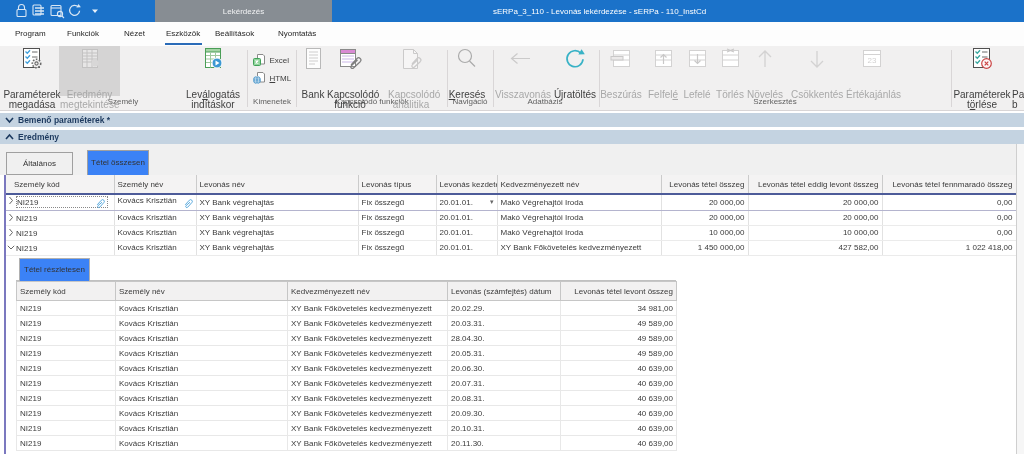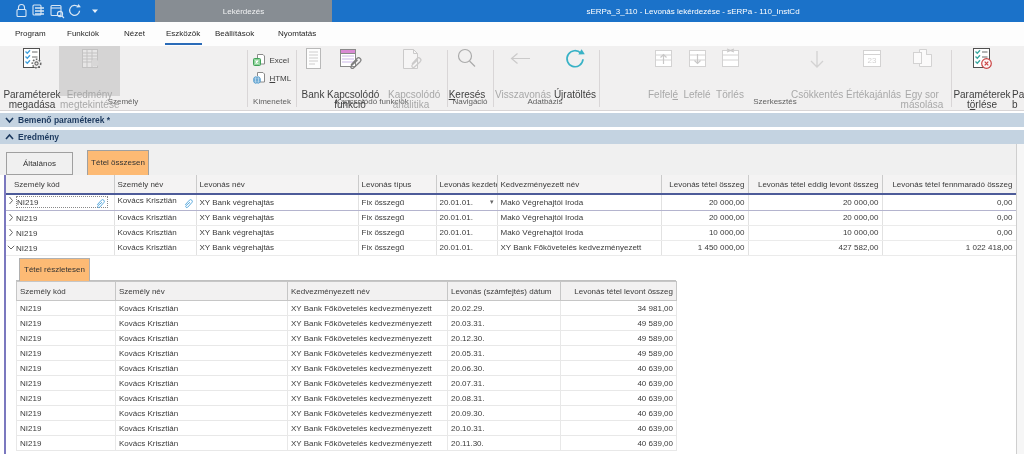--- a/index.html
+++ b/index.html
@@ -1,40 +1,40 @@
 <!DOCTYPE html>
 <html><head><meta charset="utf-8">
 <style>
 *{margin:0;padding:0;box-sizing:border-box}
 html,body{width:1024px;height:454px;overflow:hidden}
 body{font-family:"Liberation Sans",sans-serif;position:relative;background:#fff;font-size:8px;color:#404040}
 .abs{position:absolute}
 
 #titlebar{left:0;top:0;width:1024px;height:22px;background:#1b72c9}
 #doctab{left:155px;top:0;width:177px;height:22px;background:#878d93;color:#f2f3f4;text-align:center;line-height:23px;font-size:8px}
-#apptitle{left:493px;top:0;width:400px;height:22px;color:#fff;text-align:center;line-height:23px;font-size:8px}
+#apptitle{left:493px;top:0;width:400px;height:22px;color:#fff;line-height:23px;font-size:8px}
 
 #menubar{left:0;top:22px;width:1024px;height:24px;background:#fdfdfd}
 .mi{position:absolute;top:7px;font-size:8px;color:#262626}
 
 #ribbon{left:0;top:46px;width:1024px;height:65px;background:#f1f0f0;border-bottom:1px solid #d8d5d6}
 .rsep{position:absolute;top:4px;height:57px;width:1px;background:#d9d6d7}
 .rlab{position:absolute;top:51px;height:10px;font-size:8px;color:#5f5f5f;text-align:center}
 .rbtn{position:absolute;top:0;height:51px;text-align:center}
 .rbtn .cap{position:absolute;top:44px;width:100%;font-size:10px;line-height:10px;color:#3f3f3f}
 .rbtn.dis .cap{color:#a8a8a8}
 .rbtn svg{position:absolute;top:1px;left:50%;transform:translateX(-50%)}
 .smb{position:absolute;height:16px;font-size:8px;color:#3f3f3f;line-height:16px}
 .smb svg{vertical-align:-3px}
 
 .secbar{left:0;width:1024px;height:14px;background:#c4d3e1;color:#1d3a5f;font-weight:bold;font-size:8.5px;line-height:14px;padding-left:5px}
 
 .tabarea{left:0;top:144px;width:1016px;height:31px;background:#f0f0f0}
 .tab{position:absolute;font-size:8px;color:#333;text-align:center;background:#f0f0f0;border:1px solid #a0a0a0}
-.tab.sel{background:#fdba74;border-bottom:none;z-index:3}
+.tab.sel{background:#3b82f6;border-bottom:none;z-index:3}
 
 table{border-collapse:collapse;table-layout:fixed}
 td,th{overflow:hidden;white-space:nowrap;font-weight:normal;font-size:8px;padding:0 3px;text-align:left}
 .num{text-align:right}
 .ghead th{height:19px;background:#f4f3f3;border-right:1px solid #cbcbcb;border-bottom:2px solid #4d5b99;color:#3a3a3a}
 .grow td{height:15px;border-right:1px solid #e2e2e2;border-bottom:1px solid #ebebeb;color:#3a3a3a;background:#fff}
 .grow.r1 td{border-bottom:1px solid #b4b4ce;height:16px}
 .xar{vertical-align:-1px;margin-right:1px}
 .focuscell{display:inline-block;position:relative;width:92px;height:12px;line-height:12px;border:1px dotted #888;vertical-align:middle}
 .clip{position:absolute;right:2px;top:1px}
@@ -111,20 +111,30 @@
 <div class="rbtn dis" style="left:60px;width:59px">
 <svg width="24" height="24" viewBox="0 0 24 24">
 <rect x="4.5" y="2.5" width="15" height="18" fill="#e7e6e6" stroke="#c3c2c2"></rect>
 <path d="M5 6h14M5 9h14M5 12h14M5 15h14M9 3v17M14 3v17" stroke="#c3c2c2" fill="none"></path>
 <circle cx="17" cy="16" r="3.5" fill="#d8d7d7"></circle>
 </svg>
 <div class="cap">Eredmény<br>megtekintése</div>
     </div>
 
 
+<div class="rbtn" style="left:184px;width:58px">
+<svg width="24" height="24" viewBox="0 0 24 24">
+<rect x="4.5" y="1.5" width="15" height="19" fill="#fff" stroke="#4a9e57"></rect>
+<rect x="4.5" y="1.5" width="15" height="3.5" fill="#a5d4a5" stroke="#4a9e57"></rect>
+<path d="M5 8.5h14M5 12h14M5 15.5h14M9.5 5.5v15M14.5 5.5v15" stroke="#9fc79f" fill="none"></path>
+<circle cx="16" cy="16" r="5" fill="#3b97d3" stroke="#fff"></circle>
+<path d="M14.5 13.5l4 2.5-4 2.5z" fill="#fff"></path>
+</svg>
+<div class="cap">Lev<span style="text-decoration:underline">á</span>logatás<br>indításkor</div>
+    </div>
 
 <div class="smb" style="left:253px;top:7px">
 <svg width="12" height="12" viewBox="0 0 12 12">
         <path d="M4.5 0.5h5.5l1.5 1.5v8h-7z" fill="#fff" stroke="#8a8a8a"></path>
         <rect x="0.5" y="4.5" width="7" height="7" rx="1" fill="#8fd49a" stroke="#42a159"></rect>
         <path d="M2.6 6.4l2.6 3.2M5.2 6.4l-2.6 3.2" stroke="#fff" stroke-width="1.1"></path>
       </svg>
 &nbsp;Excel</div>
 <div class="smb" style="left:253px;top:25px">
 <svg width="12" height="12" viewBox="0 0 12 12">
@@ -178,20 +188,28 @@
 <div class="cap">Újratöltés</div>
     </div>
 
 <div class="rbtn dis" style="left:495px;width:50px">
 <svg width="26" height="24" viewBox="0 0 26 24">
 <path d="M23 11.5H4.5M10.5 6.5l-6 5 6 5" fill="none" stroke="#cbcaca" stroke-width="1.2"></path>
 </svg>
 <div class="cap">Visszavonás</div>
     </div>
 
+<div class="rbtn dis" style="left:600px;width:42px">
+<svg width="24" height="24" viewBox="0 0 24 24">
+<rect x="4.5" y="3.5" width="16" height="16" fill="#fff" stroke="#d3d2d2"></rect>
+<path d="M5 8h15M5 13h15" stroke="#d3d2d2"></path>
+<rect x="2" y="9.5" width="12" height="3.5" fill="#eceaea" stroke="#c9c8c8"></rect>
+</svg>
+<div class="cap">Beszúrás</div>
+    </div>
 <div class="rbtn dis" style="left:644px;width:38px">
 <svg width="24" height="24" viewBox="0 0 24 24">
 <rect x="4.5" y="3.5" width="16" height="16" fill="#fff" stroke="#d3d2d2"></rect>
 <path d="M5 8h15M5 13h15" stroke="#d3d2d2"></path>
 <path d="M12.5 17v-9M9.5 10.5l3-3 3 3" fill="none" stroke="#c9c8c8" stroke-width="1.2"></path>
 </svg>
 <div class="cap">Felfel<span style="text-decoration:underline">é</span></div>
     </div>
 <div class="rbtn dis" style="left:679px;width:36px">
 <svg width="24" height="24" viewBox="0 0 24 24">
@@ -202,41 +220,39 @@
 <div class="cap">Lefelé</div>
     </div>
 <div class="rbtn dis" style="left:713px;width:34px">
 <svg width="24" height="24" viewBox="0 0 24 24">
 <rect x="4.5" y="3.5" width="16" height="16" fill="#fff" stroke="#d3d2d2"></rect>
 <path d="M5 8h15M5 13h15" stroke="#d3d2d2"></path>
 <path d="M9 5l7 -3M9 2l7 3" stroke="#c9c8c8" stroke-width="1.1"></path>
 </svg>
 <div class="cap">Törlés</div>
     </div>
+<div class="rbtn dis" style="left:746px;width:38px">
+<svg width="24" height="24" viewBox="0 0 24 24">
+<path d="M12 20V4M6 10l6-6 6 6" fill="none" stroke="#d3d2d2" stroke-width="1.3"></path>
+</svg>
+<div class="cap">Növelés</div>
+    </div>
 <div class="rbtn dis" style="left:791px;width:52px">
 <svg width="24" height="24" viewBox="0 0 24 24">
 <path d="M12 4v16M6 14l6 6 6-6" fill="none" stroke="#d3d2d2" stroke-width="1.3"></path>
 </svg>
 <div class="cap">Csökkentés</div>
     </div>
 <div class="rbtn dis" style="left:846px;width:52px">
 <svg width="24" height="24" viewBox="0 0 24 24">
 <rect x="3.5" y="3.5" width="17" height="16" fill="#fff" stroke="#d3d2d2"></rect>
 <path d="M4 7.5h16" stroke="#d3d2d2"></path>
 <text x="12" y="16" text-anchor="middle" font-size="8" fill="#d3d2d2" font-family="Liberation Sans">23</text>
 </svg>
 <div class="cap">Értékajánlás</div>
-    </div>
-<div class="rbtn dis" style="left:898px;width:48px">
-<svg width="24" height="24" viewBox="0 0 24 24">
-<path d="M9.5 2.5h7l0 0v5h5v12h-12z" fill="#fbfafa" stroke="#d3d2d2"></path>
-<path d="M16.5 2.5v5h5" fill="none" stroke="#d3d2d2"></path>
-<rect x="3.5" y="5.5" width="8" height="11" fill="#fbfafa" stroke="#d3d2d2"></rect>
-</svg>
-<div class="cap">Egy sor<br>másolása</div>
     </div>
 
 <div class="rbtn" style="left:953px;width:58px">
 <svg width="24" height="24" viewBox="0 0 24 24">
 <rect x="3.5" y="1.5" width="16" height="19" fill="#fff" stroke="#505050"></rect>
 <path d="M5.5 4.5l1.8 1.8L10 3.2" stroke="#3aa8a0" fill="none" stroke-width="1.3"></path>
 <path d="M5.5 9.5l1.8 1.8L10 8.2" stroke="#3aa8a0" fill="none" stroke-width="1.3"></path>
 <path d="M5.5 14.5l1.8 1.8L10 13.2" stroke="#3aa8a0" fill="none" stroke-width="1.3"></path>
 <line x1="12" y1="5" x2="17.5" y2="5" stroke="#6a6a6a"></line>
         <line x1="12" y1="10" x2="17.5" y2="10" stroke="#6a6a6a"></line>
@@ -382,21 +398,21 @@
             <td>NI219</td>
             <td>Kovács Krisztián</td>
             <td>XY Bank Főkövetelés kedvezményezett</td>
             <td>20.03.31.</td>
             <td class="num">49 589,00</td>
           </tr>
 <tr class="srow">
             <td>NI219</td>
             <td>Kovács Krisztián</td>
             <td>XY Bank Főkövetelés kedvezményezett</td>
-            <td>20.12.30.</td>
+            <td>28.04.30.</td>
             <td class="num">49 589,00</td>
           </tr>
 <tr class="srow">
             <td>NI219</td>
             <td>Kovács Krisztián</td>
             <td>XY Bank Főkövetelés kedvezményezett</td>
             <td>20.05.31.</td>
             <td class="num">49 589,00</td>
           </tr>
 <tr class="srow">

